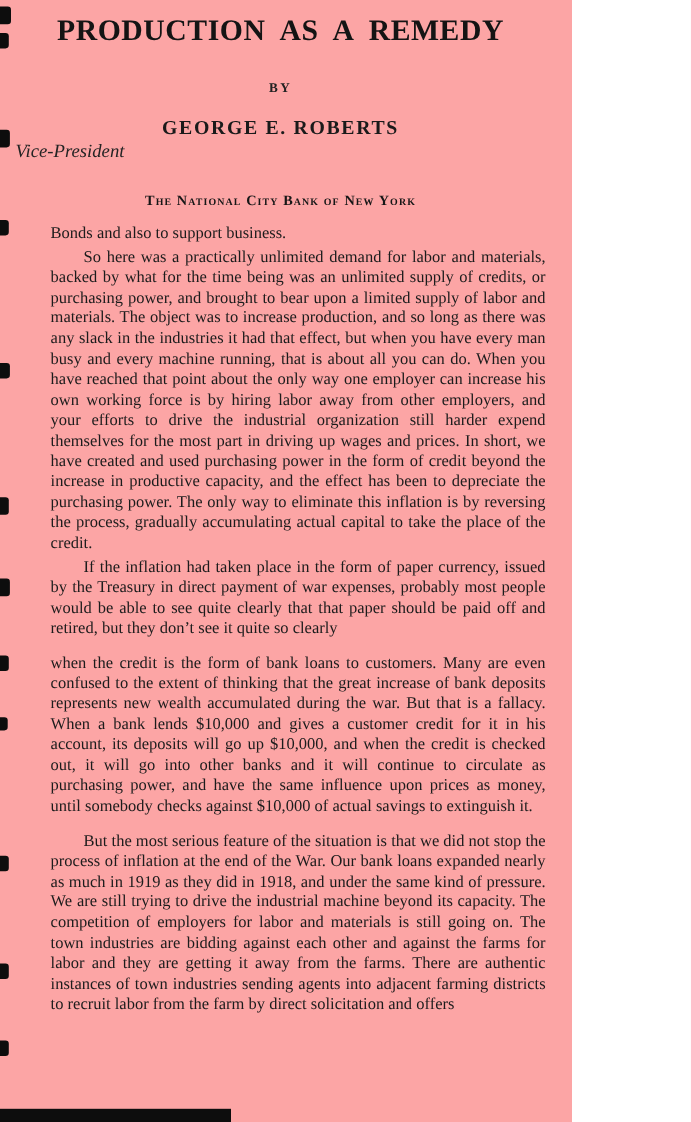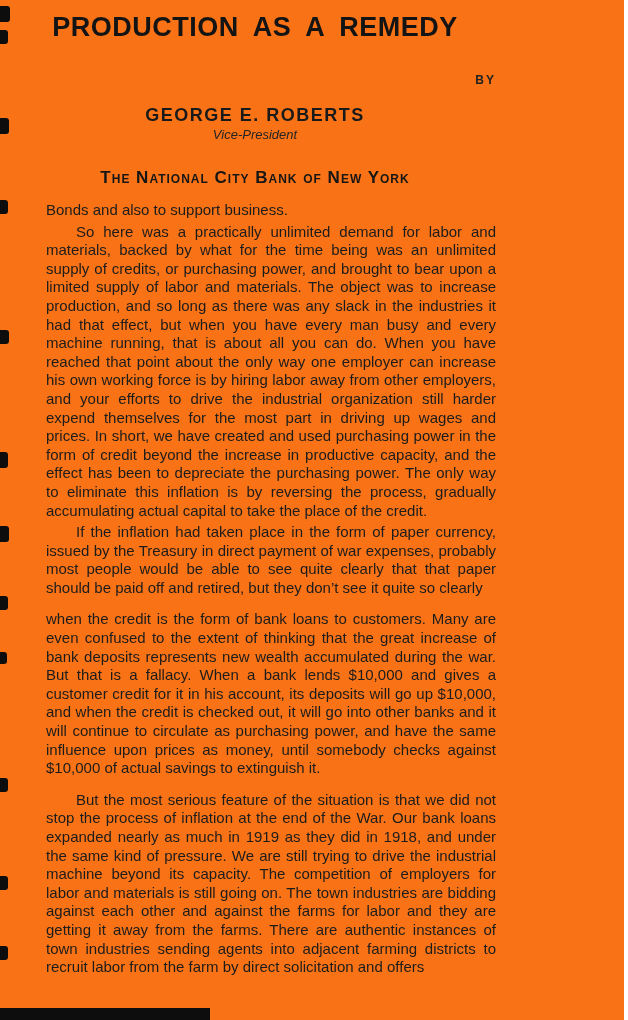--- a/index.html
+++ b/index.html
@@ -1,22 +1,22 @@
 <!DOCTYPE html>
 <html><head>
 <meta charset="utf-8">
 <style>
   html, body { margin: 0; padding: 0; background: #ffffff; }
   .page {
     position: relative;
-    width: 624px;
+    width: 520px;
     height: 1020px;
-    background: #f97316;
+    background: #fca5a5;
     overflow: hidden;
-    font-family: Liberation Sans, sans-serif;
+    font-family: Liberation Serif, serif;
     color: #1c1c1c;
   }
   .content {
     position: relative;
     margin-left: 14px;
     width: 482px;
   }
   .title {
     margin: 0;
     padding-top: 10px;
@@ -24,45 +24,45 @@
     font-size: 27px;
     font-weight: bold;
     line-height: 35px;
     letter-spacing: 0.5px;
     word-spacing: 7px;
     color: #141414;
   }
   .title .title-line { display: block; }
   .byline {
     margin-top: 28px;
-    text-align: right;
+    text-align: center;
     font-size: 12px;
     font-weight: bold;
     letter-spacing: 2px;
     color: #222;
   }
   .author {
     margin-top: 18px;
     text-align: center;
     font-size: 18px;
     letter-spacing: 1.5px;
     font-weight: 600;
     color: #1a1a1a;
   }
   .author-role {
     margin-top: 1px;
-    text-align: center;
-    font-size: 13px;
+    text-align: left;
+    font-size: 17px;
     font-style: italic;
     color: #242424;
   }
   .organization {
     margin-top: 26px;
     text-align: center;
-    font-size: 17px;
+    font-size: 13px;
     font-variant: small-caps;
     font-weight: 600;
     letter-spacing: 1px;
     color: #161616;
   }
   .body-text {
     margin-top: 13px;
     font-size: 15px;
     line-height: 18.6px;
     text-align: justify;

